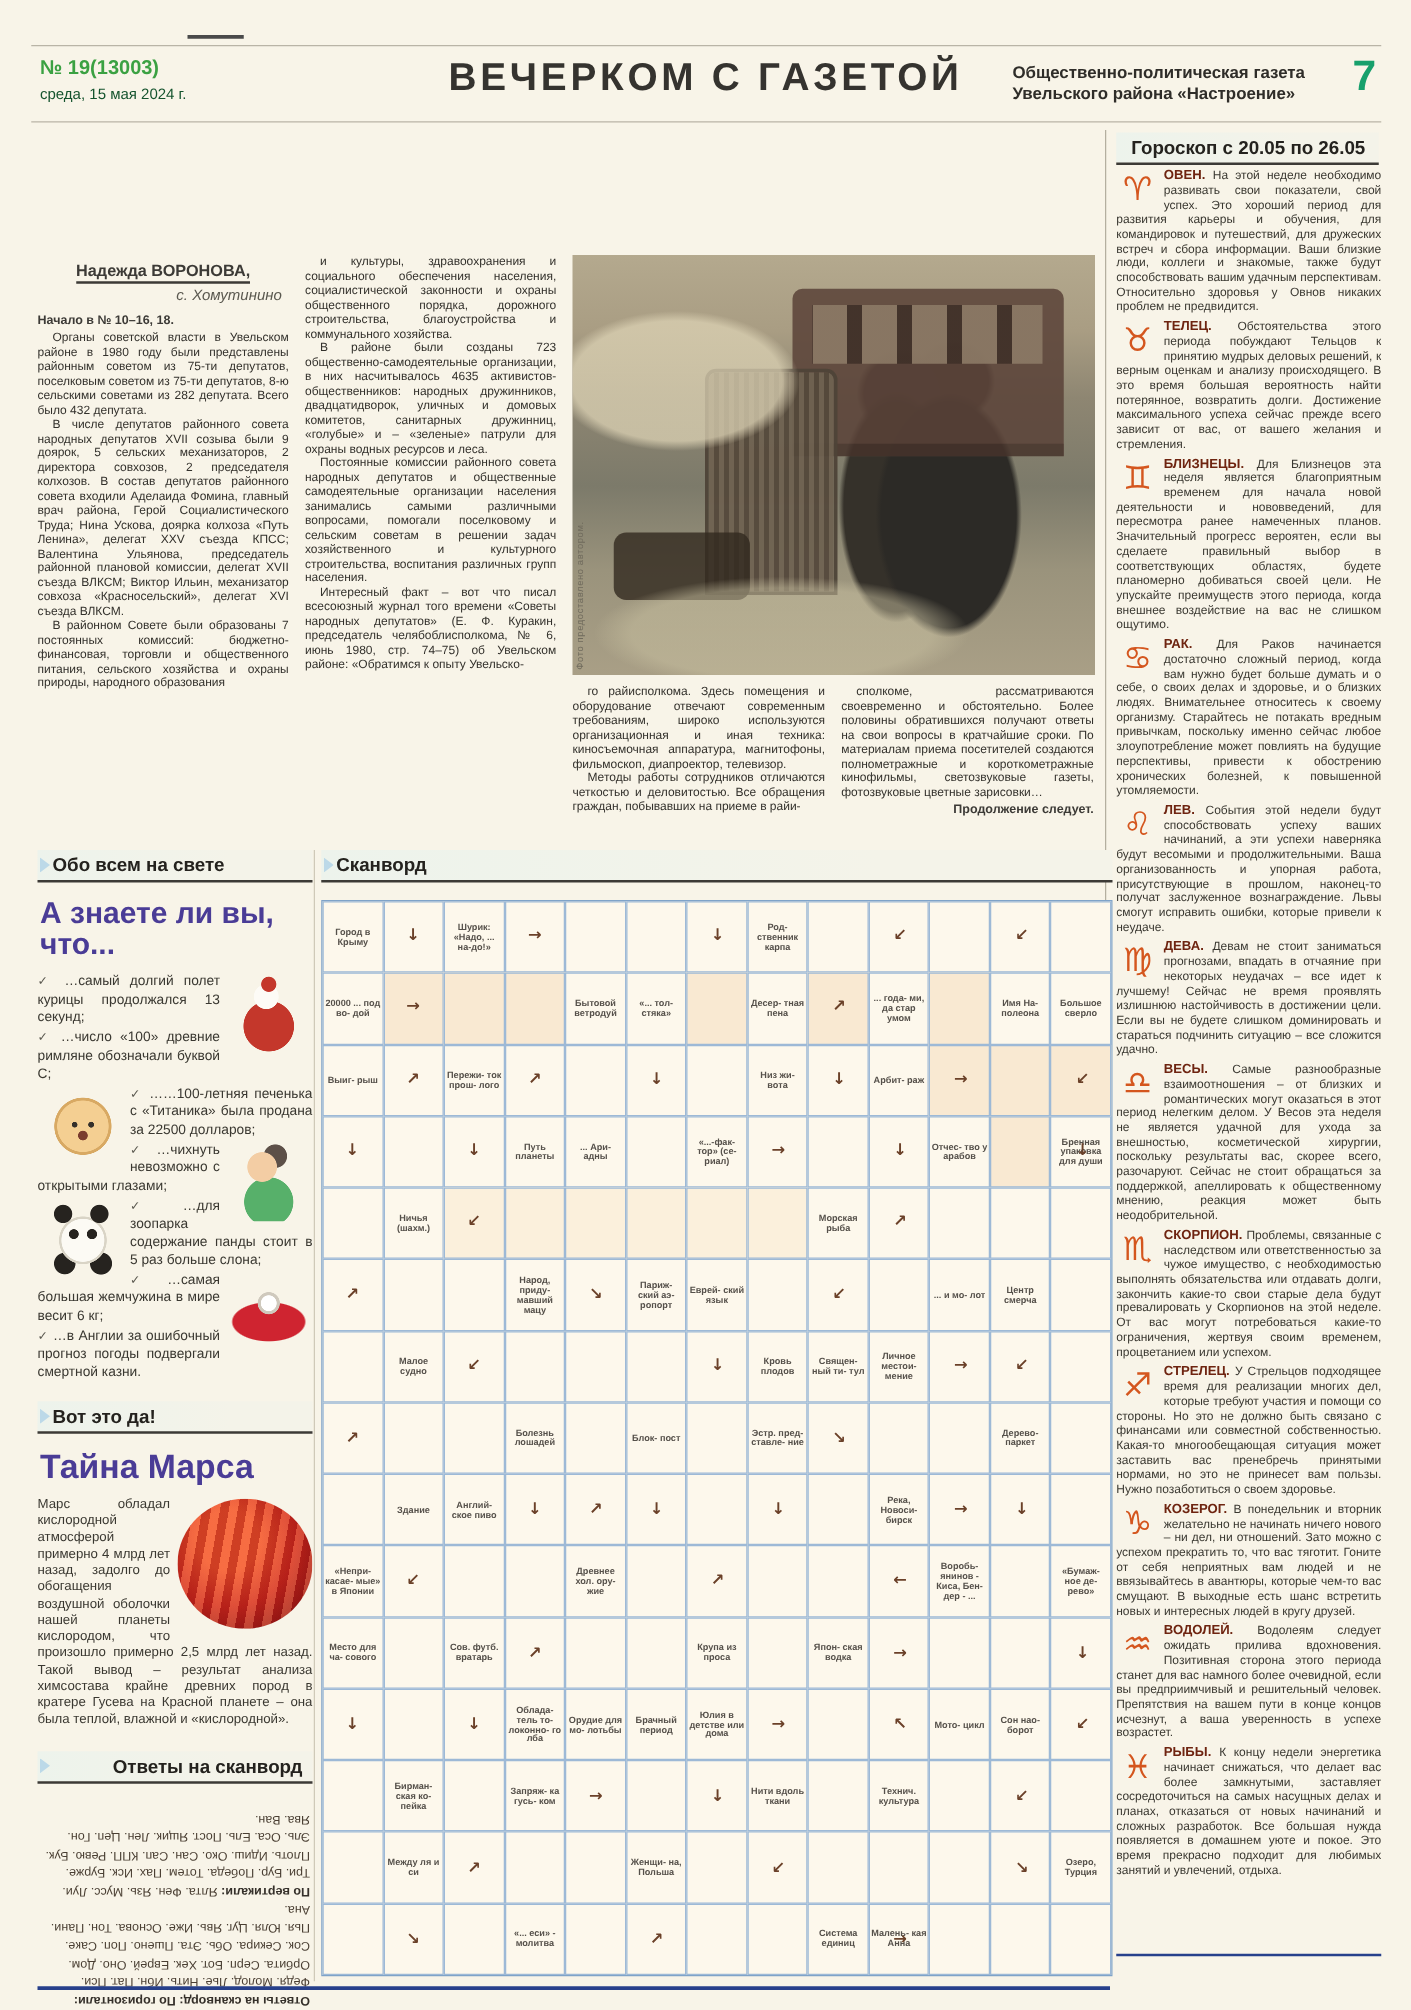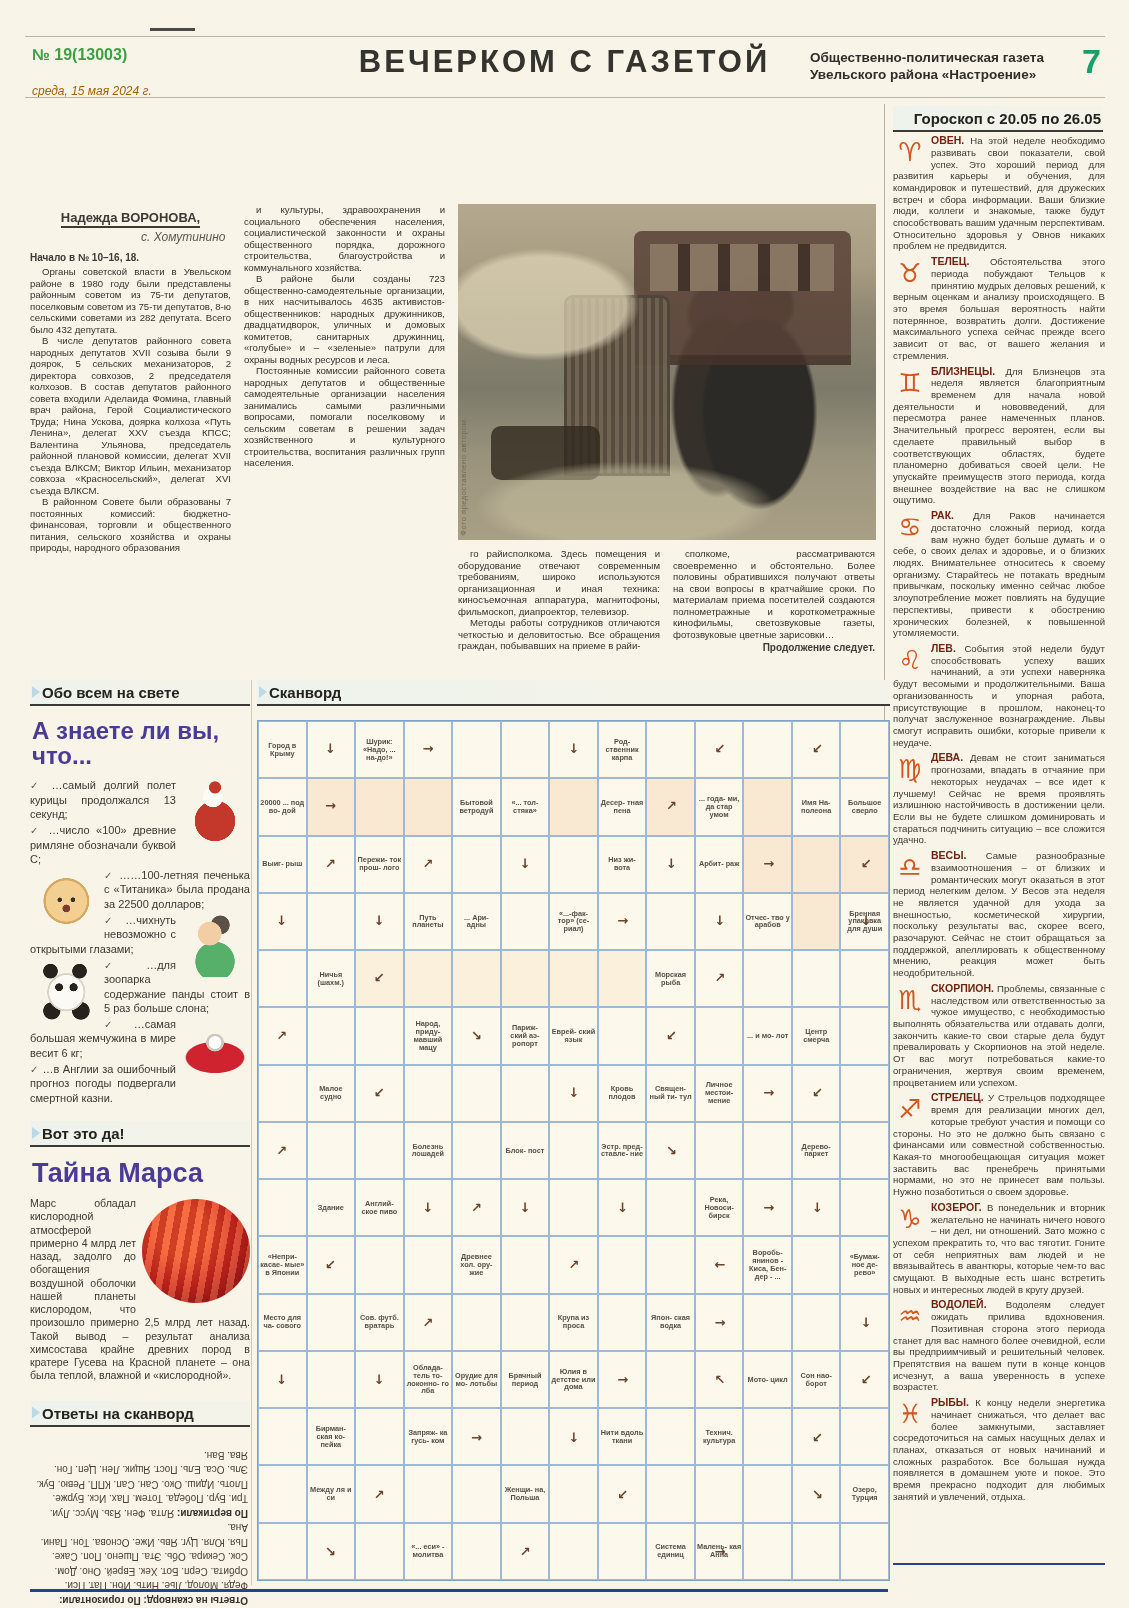--- a/index.html
+++ b/index.html
@@ -5,36 +5,36 @@
   * { margin:0; padding:0; box-sizing:border-box; }
   body { background:#d8d4c8; font-family:"Liberation Sans", sans-serif; }
   .page { position:relative; width:1129px; height:1608px; margin:0 auto;
           background:#f8f4e8; overflow:hidden; color:#3c3a36; }
 
   
   .top-rule { position:absolute; left:25px; top:36px; width:1080px; border-top:1px solid #b9b4a6; }
   .top-dash { position:absolute; left:150px; top:28px; width:45px; border-top:3px solid #4a4a4a; }
   .hdr-issue { position:absolute; left:32px; top:46px; }
   .issue-no { font-size:16px; font-weight:bold; color:#3ba142; }
-  .issue-date { font-size:12px; color:#a16207; margin-top:20px;font-style:italic; }
+  .issue-date { font-size:12px; color:#14532d; margin-top:4px; }
   .masthead { position:absolute; left:0; top:44px; width:100%; text-align:center;
               font-size:31px; font-weight:bold; letter-spacing:3px; color:#35332f; }
   .paper-name { position:absolute; right:85px; top:50px; text-align:left; font-size:13.5px;
                 line-height:1.25; color:#2f2d29; font-weight:bold; }
   .page-num { position:absolute; right:28px; top:42px; font-size:34px; font-weight:bold; color:#17a06c; }
   .hdr-rule { position:absolute; left:25px; top:97px; width:1080px; border-top:1px solid #b9b4a6; }
 
   
   .sec-head { font-size:15px; font-weight:bold; color:#24221e; padding:4px 8px 3px 12px;
               border-bottom:2px solid #3c3a36; background:linear-gradient(90deg,#edf3ec,#f4f3e9 70%); position:relative; }
   .sec-head .marker { position:absolute; left:2px; top:6px; width:8px; height:12px; background:#bcd9e8;
                       clip-path:polygon(0 0,100% 50%,0 100%); }
   .sec-history { position:absolute; left:30px; top:106px; width:846px; }
   .sec-horoscope { position:absolute; left:893px; top:106px; width:210px; }
-  .sec-horoscope .sec-head { text-align:right; padding-right:2px; }
+  .sec-horoscope .sec-head { padding-right:2px; }
 
   
   .article { position:absolute; left:30px; top:134px; width:846px; height:546px; }
   .art-title-row { position:relative; height:62px; }
   .quill { position:absolute; left:70px; top:4px; width:100px; height:52px; }
   .art-title { position:absolute; left:180px; top:2px; width:660px; font-size:35px; font-weight:bold;
                color:#3a2e6b; letter-spacing:0.5px; }
   .art-body { position:absolute; left:0; top:70px; width:846px; height:476px; display:flex; gap:13px; overflow:hidden; }
   .art-col { width:202px; }
   .byline { width:190px; margin:4px auto 8px auto; text-align:center; }
@@ -170,20 +170,21 @@
         </div>
         <div class="start-note">Начало в № 10–16, 18.</div>
       <p class="apar">Органы советской власти в Увельском районе в 1980 году были представлены районным советом из 75-ти депутатов, поселковым советом из 75-ти депутатов, 8-ю сельскими советами из 282 депутата. Всего было 432 депутата.</p>
           <p class="apar">В числе депутатов районного совета народных депутатов XVII созыва были 9 доярок, 5 сельских механизаторов, 2 директора совхозов, 2 председателя колхозов. В состав депутатов районного совета входили Аделаида Фомина, главный врач района, Герой Социалистического Труда; Нина Ускова, доярка колхоза «Путь Ленина», делегат XXV съезда КПСС; Валентина Ульянова, председатель районной плановой комиссии, делегат XVII съезда ВЛКСМ; Виктор Ильин, механизатор совхоза «Красносельский», делегат XVI съезда ВЛКСМ.</p>
           <p class="apar">В районном Совете были образованы 7 постоянных комиссий: бюджетно-финансовая, торговли и общественного питания, сельского хозяйства и охраны природы, народного образования</p>
         </div>
       <div class="art-col">
           <p class="apar">и культуры, здравоохранения и социального обеспечения населения, социалистической законности и охраны общественного порядка, дорожного строительства, благоустройства и коммунального хозяйства.</p>
           <p class="apar">В районе были созданы 723 общественно-самодеятельные организации, в них насчитывалось 4635 активистов-общественников: народных дружинников, двадцатидворок, уличных и домовых комитетов, санитарных дружинниц, «голубые» и – «зеленые» патрули для охраны водных ресурсов и леса.</p>
           <p class="apar">Постоянные комиссии районного совета народных депутатов и общественные самодеятельные организации населения занимались самыми различными вопросами, помогали поселковому и сельским советам в решении задач хозяйственного и культурного строительства, воспитания различных групп населения.</p>
+          <p class="apar">Интересный факт – вот что писал всесоюзный журнал того времени «Советы народных депутатов» (Е. Ф. Куракин, председатель челябоблисполкома, № 6, июнь 1980, стр. 74–75) об Увельском районе: «Обратимся к опыту Увельско-</p>
         </div>
       <div class="right-half">
         <div class="photo">
           <div class="bus"></div>
           <div class="bus-win"></div>
           <div class="radiator"></div>
           <div class="track"></div>
           <div class="haze"></div>
           <div class="photo-cap">Фото предоставлено автором.</div>
         </div>
@@ -228,21 +229,21 @@
     <div class="sec-head" style="margin-top:14px;">
       <span class="marker"></span>
       <span>Вот это да!</span>
     </div>
     <div class="sb-title" style="font-size:27px;">Тайна Марса</div>
     <div class="mars-wrap">
       <div class="mars-ball"></div>
       <p class="mars-text">Марс обладал кислородной атмосферой примерно 4 млрд лет назад, задолго до обогащения воздушной оболочки нашей планеты кислородом, что произошло примерно 2,5 млрд лет назад. Такой вывод – результат анализа химсостава крайне древних пород в кратере Гусева на Красной планете – она была теплой, влажной и «кислородной».</p>
     </div>
 
-    <div class="sec-head" style="margin-top:18px;">
+    <div class="sec-head" style="margin-top:18px;text-align:right;">
       <span class="marker"></span>
       <span>Ответы на сканворд</span>
     </div>
     <div class="answers-box">
       <p class="ans-p"><b>Ответы на сканворд: По горизонтали:</b> <span>Федя. Молод. Лье. Нить. Ибн. Пат. Пси. Орбита. Серп. Бот. Хек. Еврей. Оно. Дом. Сок. Секира. Обь. Эта. Пшено. Поп. Саке. Пья. Юля. Цуг. Явь. Иже. Основа. Тон. Пани. Ана.</span></p>
       <p class="ans-p"><b>По вертикали:</b> <span>Ялта. Фен. Язь. Мусс. Луи. Три. Бур. Победа. Тотем. Пах. Иск. Бурже. Плоть. Идиш. Око. Сан. Сап. КПП. Ревю. Бук. Эль. Оса. Ель. Пост. Ящик. Лен. Цеп. Гон. Ява. Ван.</span></p>
     </div>
   </div>
 
   <div class="scanword">

